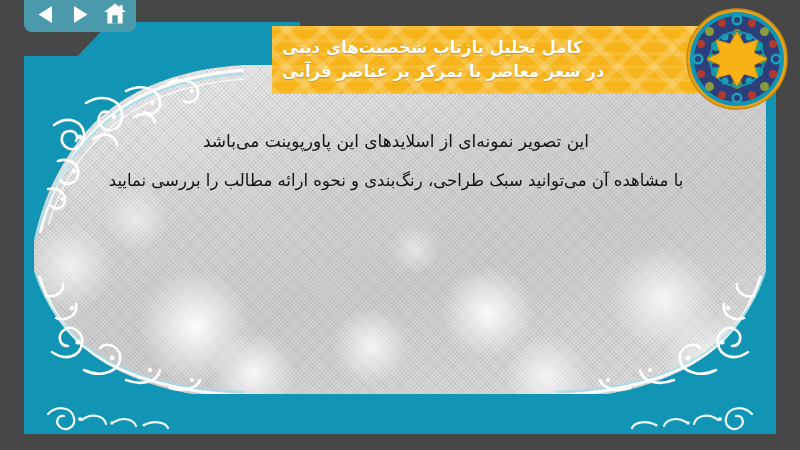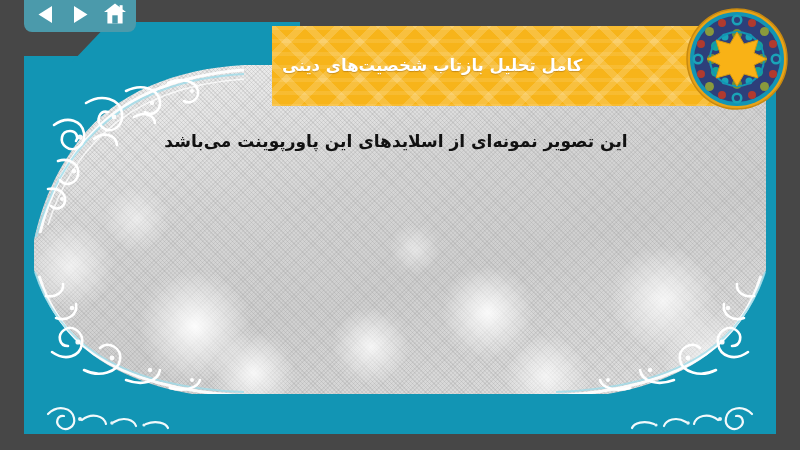--- a/index.html
+++ b/index.html
@@ -32,21 +32,21 @@
 
   
   .hdr-wedge {
     position:absolute; left:0; top:22px; width:300px; height:40px;
     z-index:10;
   }
 
   
   .title-band {
     position:absolute; left:272px; top:26px;
-    width:470px; height:80px;
+    width:470px; height:68px;
     background:#f7b41a;
     overflow:hidden;
     z-index:12;
   }
   .title-band .lattice {
     position:absolute; inset:0;
     background:
       repeating-linear-gradient(45deg, rgba(255,255,255,.16) 0 7px, rgba(255,255,255,0) 7px 26px),
       repeating-linear-gradient(-45deg, rgba(255,255,255,.16) 0 7px, rgba(255,255,255,0) 7px 26px),
       repeating-linear-gradient(to bottom, rgba(255,255,255,.10) 0 4px, rgba(255,255,255,0) 4px 13px);
@@ -108,21 +108,21 @@
 
   
   .body-text {
     position:absolute; left:20px; right:28px; top:68px;
     direction:rtl; text-align:center;
     z-index:8;
   }
   .body-text p {
     color:#111111;
     font-size:16.5px;
-    font-weight:bold;
+    font-weight:normal;
     line-height:1.0;
     margin-bottom:24px;
     white-space:nowrap;
     letter-spacing:0px;
   }
   .body-text p.l1 { font-size:17px; margin-bottom:23px; }
   .body-text p.l2 { font-size:16.5px; margin-bottom:23px; }
   .body-text p.l3 { font-size:16.5px; margin-bottom:0; }
 </style>
 </head>
@@ -159,20 +159,21 @@
   <div class="hdr-wedge">
     <svg width="300" height="40" viewBox="0 0 300 40" preserveAspectRatio="none">
       <polygon points="72,40 110,0 300,0 300,40" fill="#1295b4"></polygon>
     </svg>
   </div>
 
   <div class="title-band">
     <div class="lattice"></div>
     <div class="ttext">
       <span>کامل تحلیل بازتاب شخصیت‌های دینی</span>
+      <span>در شعر معاصر با تمرکز بر عناصر قرآنی</span>
     </div>
   </div>
 
   <div class="medallion">
     <svg width="106" height="106" viewBox="0 0 106 106">
       <defs>
         <g id="petalset"></g>
       </defs>
       <circle cx="53" cy="53" r="50" fill="#e8a317" stroke="#c98a10" stroke-width="1.5"></circle>
       <circle cx="53" cy="53" r="47" fill="#1295b4"></circle>
@@ -290,20 +291,21 @@
             <circle cx="78" cy="42" r="2.4"></circle>
             <circle cx="116" cy="30" r="2.2"></circle>
             <circle cx="158" cy="20" r="2"></circle>
             <circle cx="38" cy="92" r="2.3"></circle>
           </g>
         </svg>
       </div>
 
       <div class="body-text">
         <p class="l1">این تصویر نمونه‌ای از اسلایدهای این پاورپوینت می‌باشد</p>
+        <p class="l2">با مشاهده آن می‌توانید سبک طراحی، رنگ‌بندی و نحوه ارائه مطالب را بررسی نمایید</p>
       </div>
 
     </div>
 
     <div class="bot-band">
       <svg width="752" height="40" viewBox="0 0 752 40" preserveAspectRatio="none">
         <rect x="0" y="0" width="752" height="40" fill="#1295b4"></rect>
         <g fill="none" stroke="#ffffff" stroke-width="2.2" stroke-linecap="round" opacity=".95">
           <path d="M24,20 C34,10 48,14 50,24 C52,33 42,38 36,33 C31,29 33,21 40,22"></path>
           <path d="M58,26 C68,18 80,22 82,30"></path>

